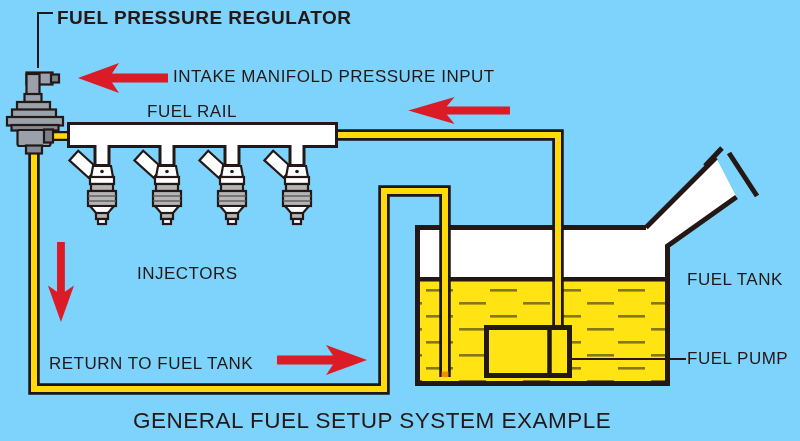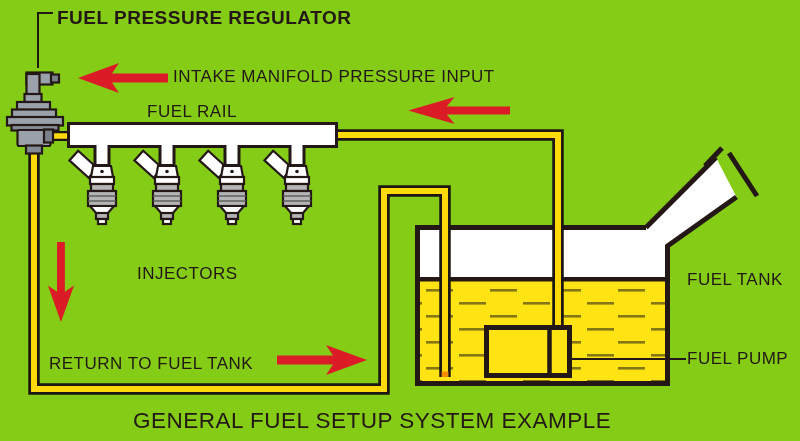--- a/index.html
+++ b/index.html
@@ -1,16 +1,16 @@
 <!DOCTYPE html>
 <html><head>
 <meta charset="utf-8">
 <style>
   html,body{margin:0;padding:0;background:#fff;}
-  #stage{position:relative;width:800px;height:441px;background:#84cc16;overflow:hidden;}
+  #stage{position:relative;width:800px;height:441px;background:#7dd3fc;overflow:hidden;}
   svg{display:block;}
   text{font-family:"Liberation Sans", sans-serif; fill:#231815;}
   .lbl{font-size:17px; letter-spacing:.5px;}
   .lbl-bold{font-size:19px; font-weight:bold; letter-spacing:.5px;}
   .caption{font-size:22.5px; letter-spacing:.5px;}
 </style>
 </head>
 <body>
 
 <div id="stage">

